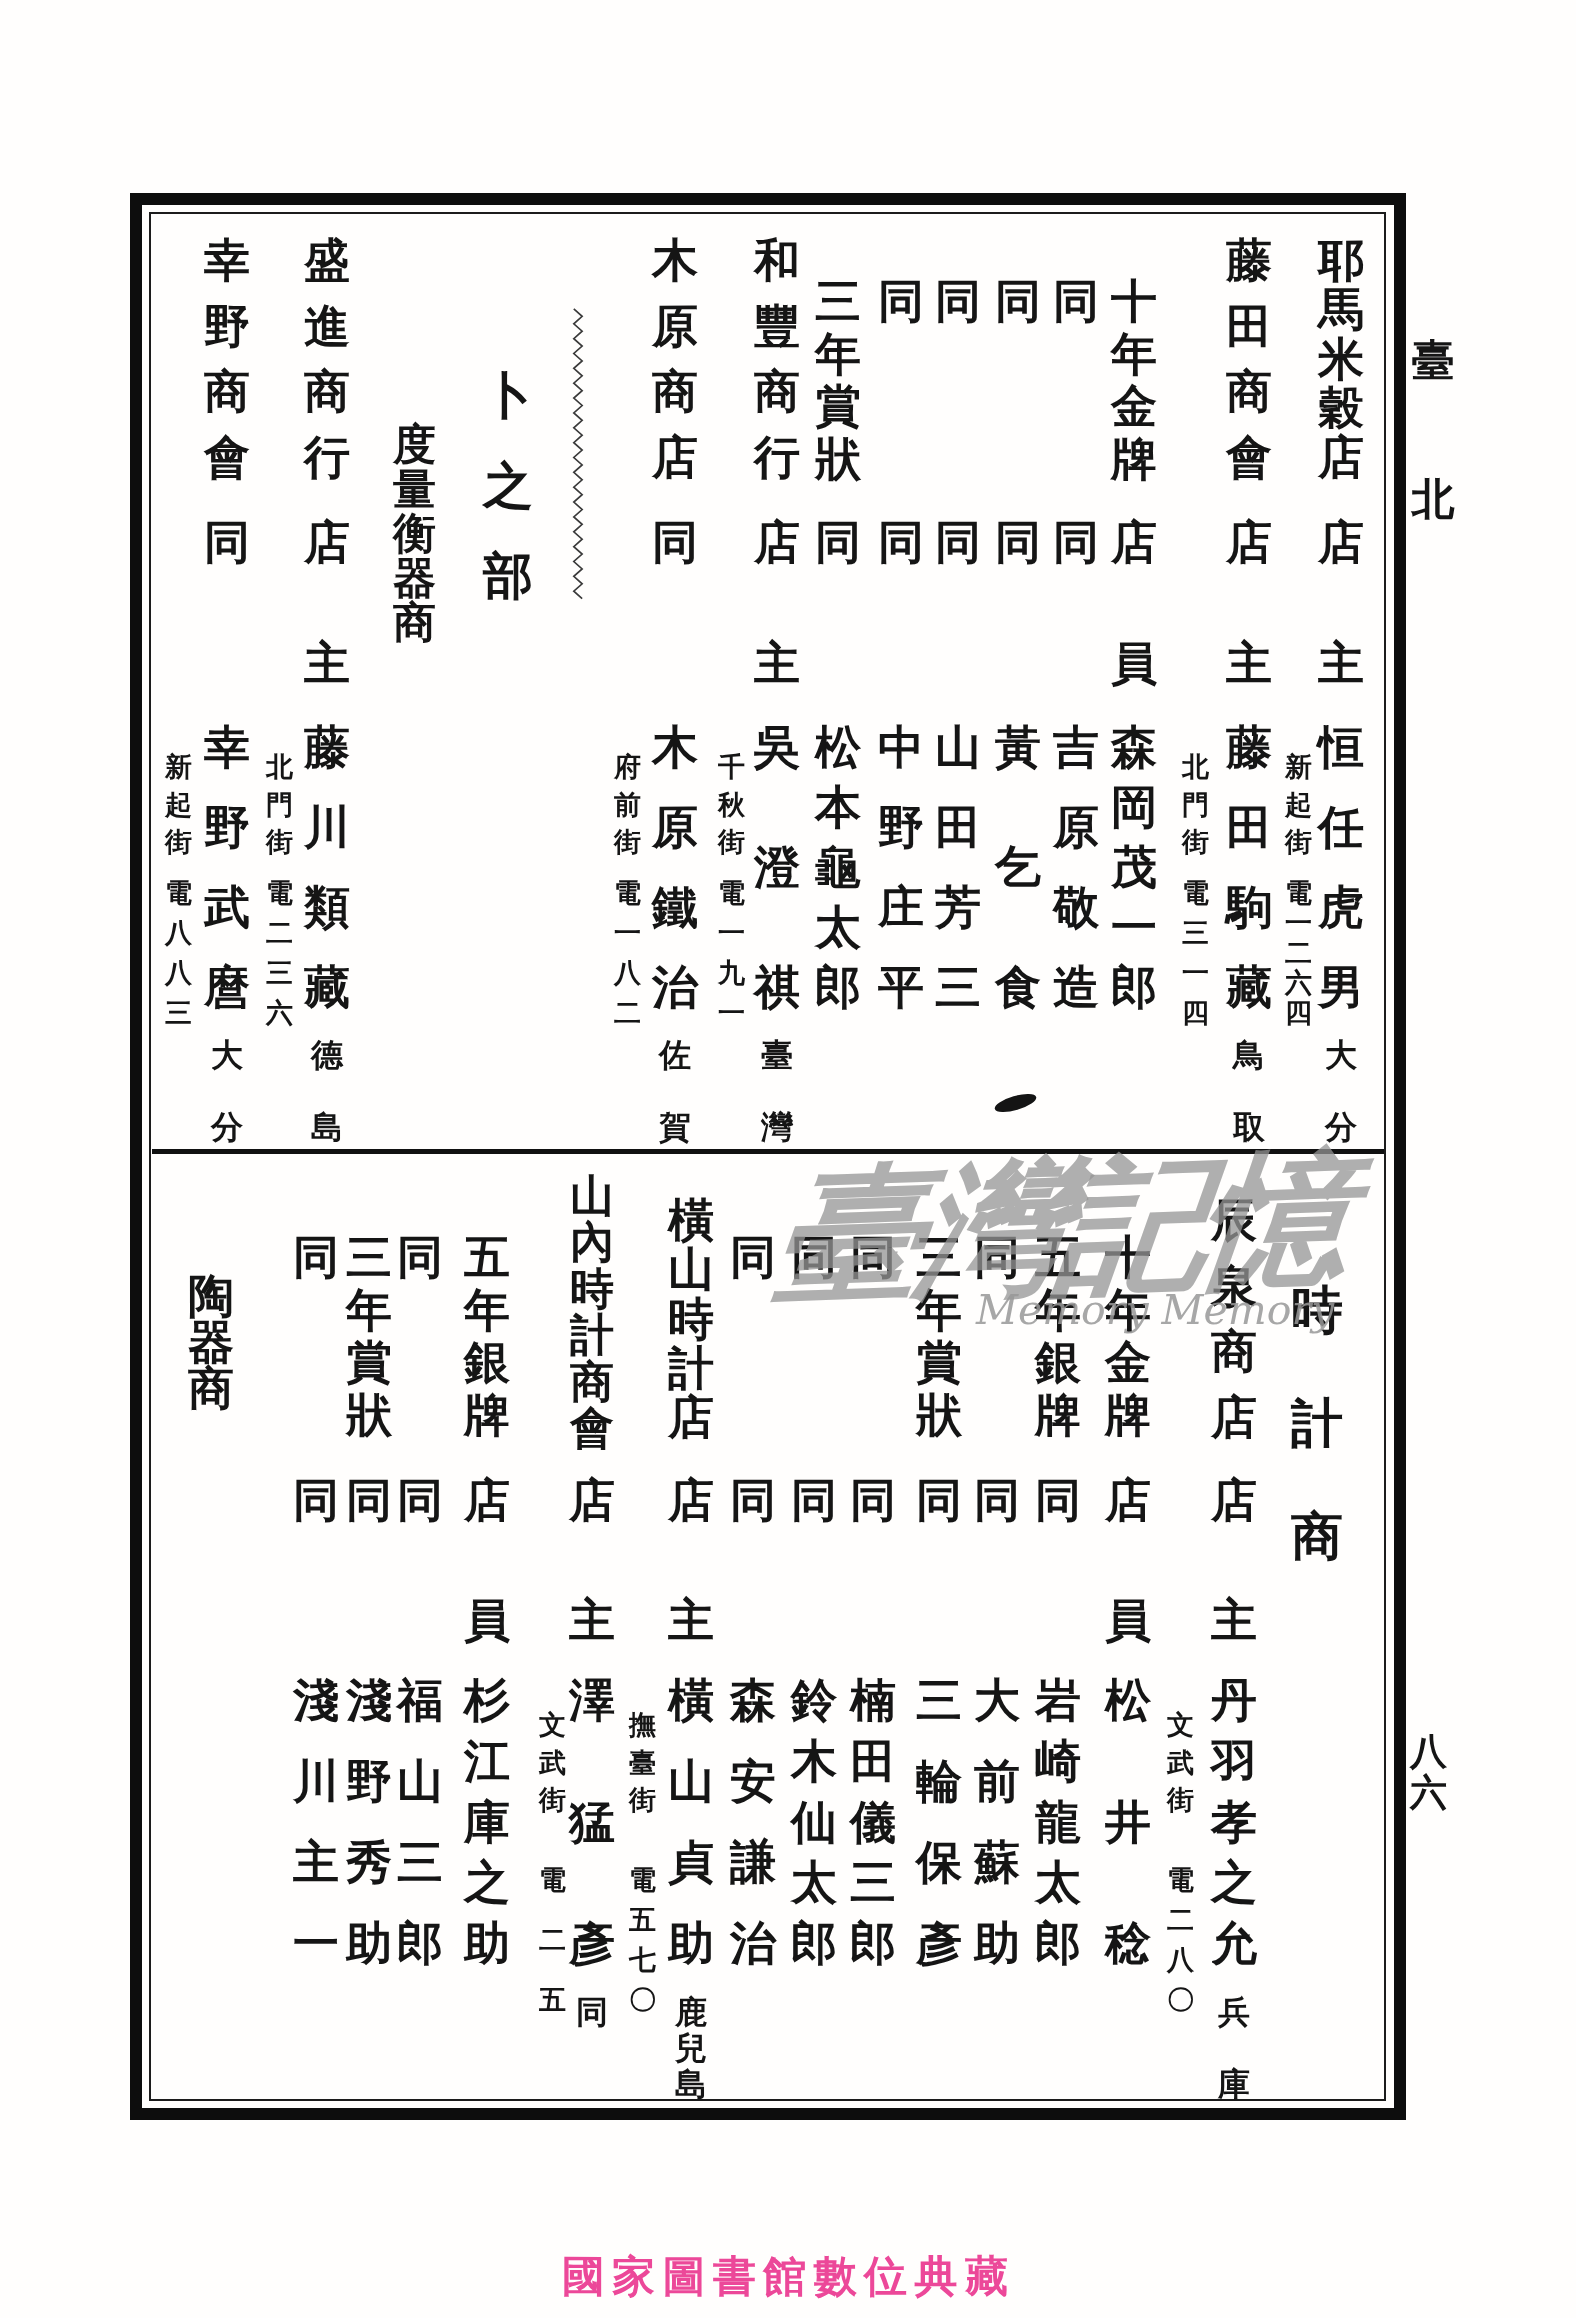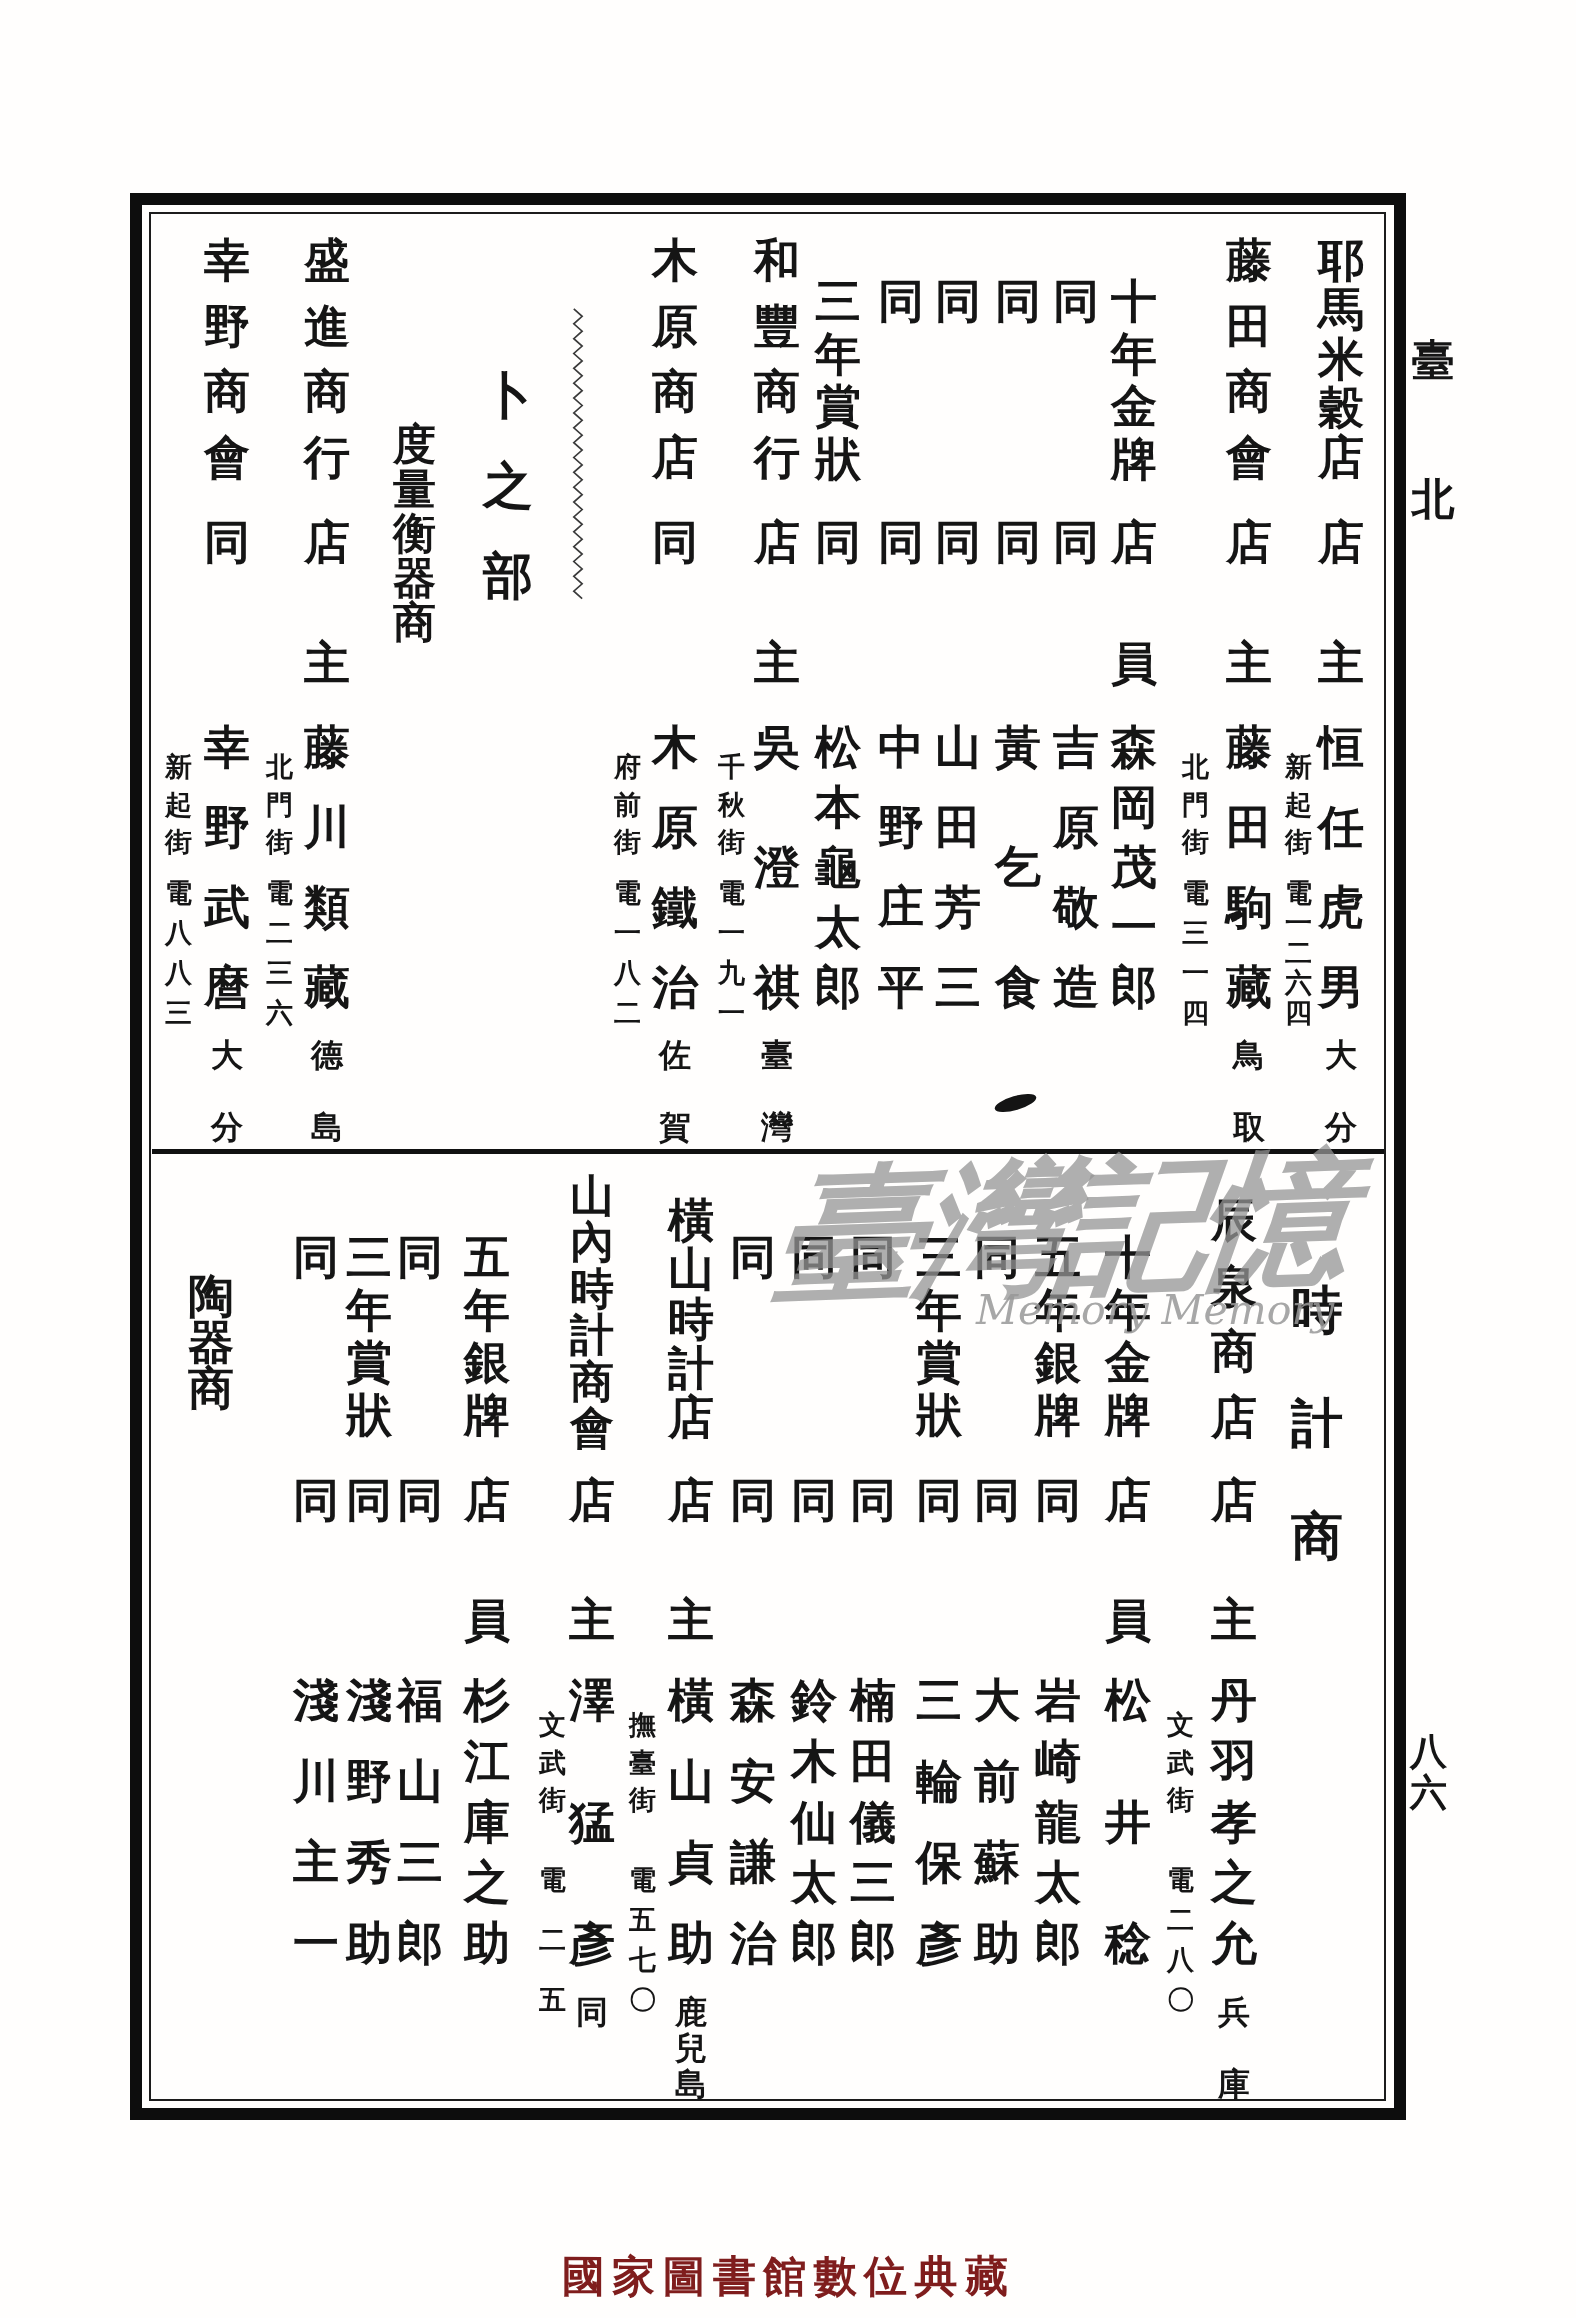--- a/index.html
+++ b/index.html
@@ -49,21 +49,21 @@
   
   .wavy{position:absolute;left:570px;top:308px;z-index:3;}
   
   .wm-cjk{position:absolute;left:777px;top:1130px;font-size:147px;font-weight:bold;
           letter-spacing:-5.6px;color:rgba(148,148,148,0.75);transform:skewX(-8deg) rotate(-2deg);
           z-index:6;white-space:nowrap;font-style:italic;}
   .wm-latin{position:absolute;left:976px;top:1286px;font-size:41px;font-style:italic;
             color:rgba(152,152,152,0.85);z-index:6;white-space:nowrap;}
   
   .footer{position:absolute;left:0;width:1577px;top:2248px;text-align:center;font-size:43px;
-          color:#7f1d1d;letter-spacing:7.4px;font-weight:bold;z-index:3;}
+          color:#ec4899;letter-spacing:7.4px;font-weight:bold;z-index:3;}
   .blot{position:absolute;left:994px;top:1096px;width:43px;height:14px;background:#141414;
         border-radius:50%;transform:rotate(-16deg);z-index:3;}
 </style>
 </head>
 <body>
 
 <div class="page">
 
   <div class="frame-outer"></div>
   <div class="frame-inner"></div>

